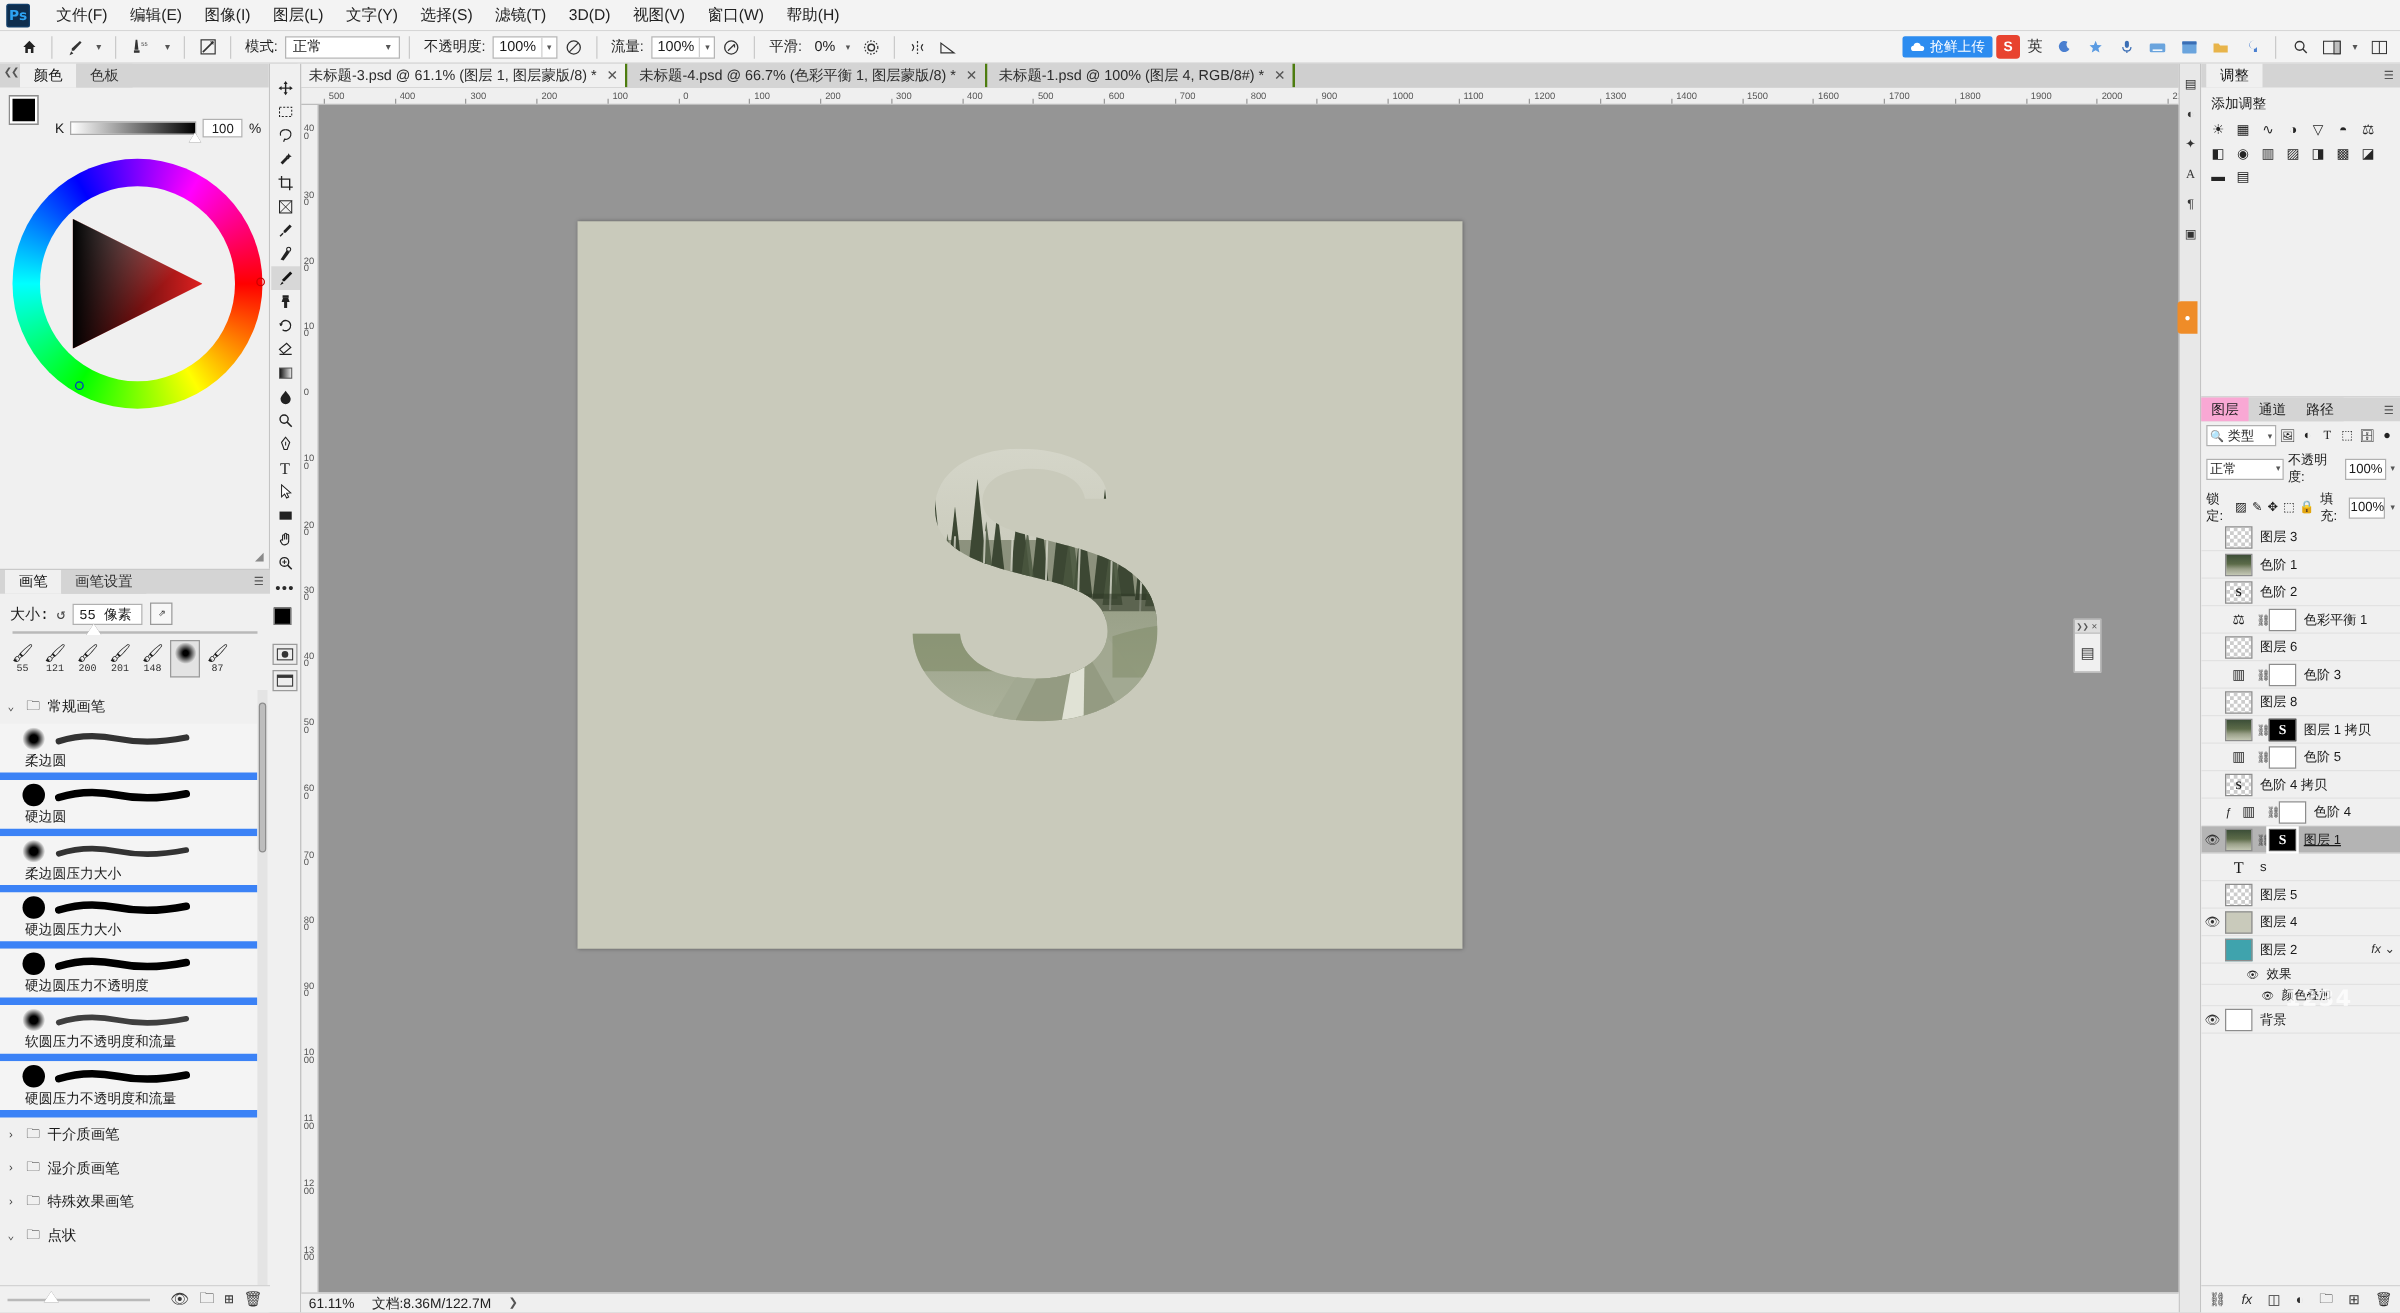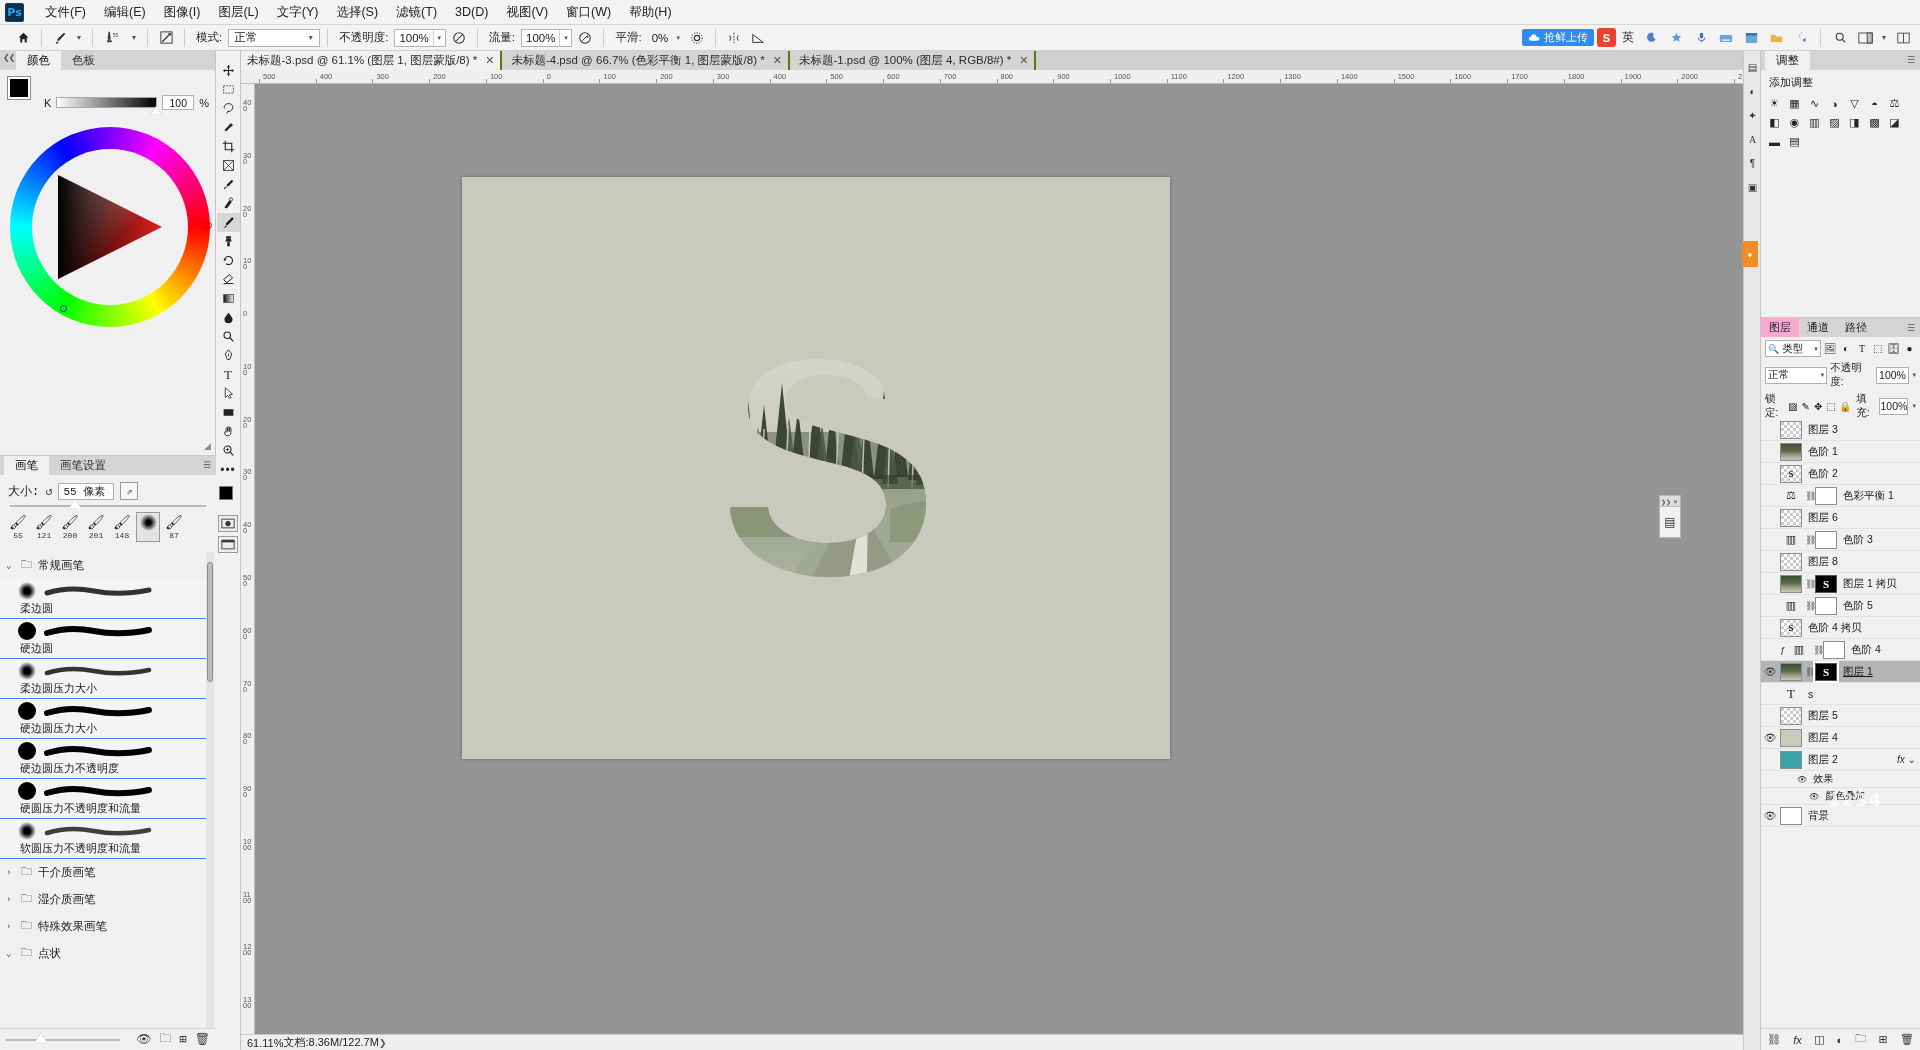--- a/index.html
+++ b/index.html
@@ -165,21 +165,21 @@
   .preset .num { font-size: 8px; color: #333; line-height: 8px; }
   .soft-dot { width: 17px; height: 17px; border-radius: 50%;
      background: radial-gradient(circle, #000 18%, rgba(0,0,0,0) 72%); }
 
   .brushlist { position: absolute; left: 0; right: 10px; top: 96px; bottom: 22px; overflow: hidden;
      background: #f0f0f0; }
   .group-row { display: flex; align-items: center; gap: 6px; padding: 4px 6px; font-size: 11.5px; }
   .chev { font-size: 9px; color: #444; width: 9px; }
   .folder { font-size: 11px; color: #333; }
   .brush-item { display: flex; flex-direction: column; padding: 2px 0 2px 18px;
-      border-bottom: 1px solid #3b82f6; background: #f4f4f4; }
+      border-bottom: 6px solid #3b82f6; background: #f4f4f4; }
   .brush-item .row1 { display: flex; align-items: center; gap: 8px; height: 20px; }
   .brush-item .label { font-size: 11px; color: #1a1a1a; padding-left: 2px; }
   .stroke { height: 15px; width: 110px; }
   .stroke svg { display: block; }
   .tipdot { width: 18px; height: 18px; border-radius: 50%; }
   .tipdot.soft { background: radial-gradient(circle, #000 25%, rgba(0,0,0,0) 72%); }
   .tipdot.hard { background: #000; }
   .brushscroll { position: absolute; right: 2px; top: 96px; bottom: 22px; width: 8px; background: #e4e4e4; }
   .brushscroll .thumb { position: absolute; top: 10px; left: 1px; width: 6px; height: 120px; background: #bdbdbd; border-radius: 3px; }
   .brush-footer {
@@ -228,21 +228,21 @@
     background: #c9cabb; box-shadow: 0 0 3px rgba(0,0,0,0.35);
   }
 
   
   .s-holder { position: absolute; left: 228px; top: 160px; width: 290px; height: 290px; }
 
   
   .statusbar {
     position: absolute; bottom: 0; left: 241px; right: 177px; height: 16px;
     background: #efefef; border-top: 1px solid #c9c9c9;
-    display: flex; align-items: center; font-size: 11px; color: #222; padding-left: 6px;
+    display: flex; align-items: center; font-size: 11px; color: #222; gap: 14px; padding-left: 6px;
   }
   .status-arrow { font-size: 9px; color: #555; }
 
   
   .rightstrip {
     position: absolute; top: 51px; right: 160px; width: 17px; bottom: 0;
     background: #e8e8e8; border-left: 1px solid #c9c9c9;
   }
   .rightdock {
     position: absolute; top: 51px; right: 0; width: 160px; bottom: 0;
@@ -653,39 +653,39 @@
             <span class="stroke">
               <svg width="110" height="15" viewBox="0 0 110 15">
                   <path d="M3 9 Q25 2 50 7 T105 6" stroke="#000" stroke-width="6" fill="none" stroke-linecap="round"></path>
                 </svg>
               </span>
           </div>
           <div class="label">硬边圆压力不透明度</div>
         </div>
         <div class="brush-item">
           <div class="row1">
+              <span class="tipdot soft"></span>
+            <span class="stroke">
+              <svg width="110" height="15" viewBox="0 0 110 15">
+                  <path d="M3 9 Q25 2 50 7 T105 6" stroke="#111" stroke-width="4.5" fill="none" stroke-linecap="round" opacity="0.8"></path>
+                </svg>
+              </span>
+          </div>
+          <div class="label">软圆压力不透明度和流量</div>
+        </div>
+        <div class="brush-item">
+          <div class="row1">
               <span class="tipdot hard"></span>
             <span class="stroke">
               <svg width="110" height="15" viewBox="0 0 110 15">
                   <path d="M3 9 Q25 2 50 7 T105 6" stroke="#000" stroke-width="6" fill="none" stroke-linecap="round"></path>
                 </svg>
               </span>
           </div>
           <div class="label">硬圆压力不透明度和流量</div>
-        </div>
-        <div class="brush-item">
-          <div class="row1">
-              <span class="tipdot soft"></span>
-            <span class="stroke">
-              <svg width="110" height="15" viewBox="0 0 110 15">
-                  <path d="M3 9 Q25 2 50 7 T105 6" stroke="#111" stroke-width="4.5" fill="none" stroke-linecap="round" opacity="0.8"></path>
-                </svg>
-              </span>
-          </div>
-          <div class="label">软圆压力不透明度和流量</div>
         </div>
 
         <div class="group-row">
           <span class="chev">›</span>
           <span class="folder">🗀</span>
           <span>干介质画笔</span>
         </div>
         <div class="group-row">
           <span class="chev">›</span>
           <span class="folder">🗀</span>

